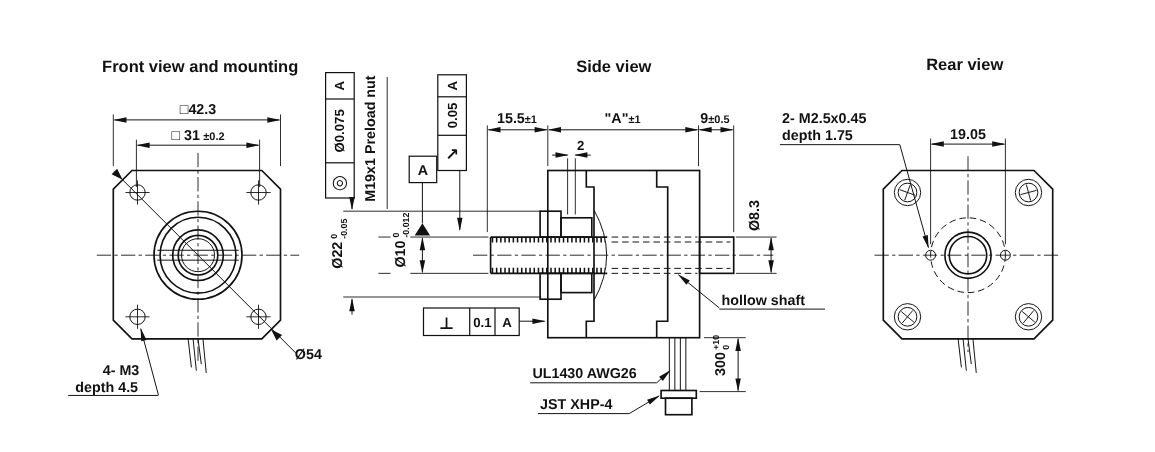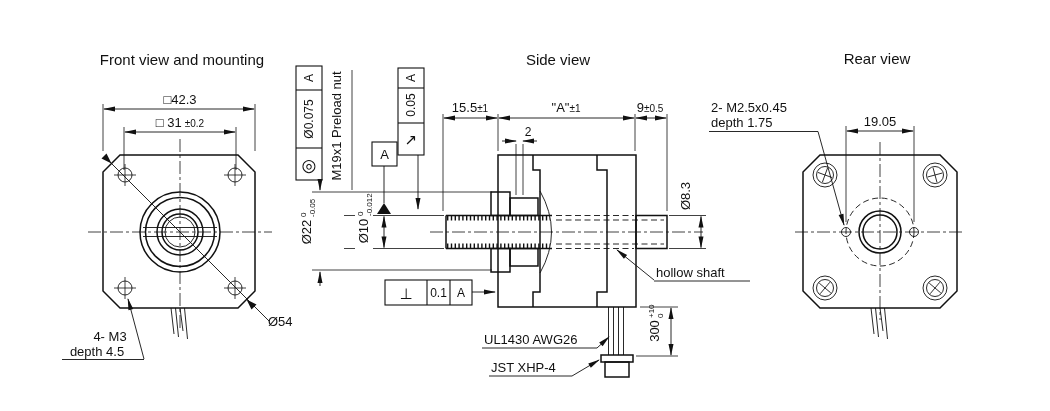--- a/index.html
+++ b/index.html
@@ -1,16 +1,16 @@
 <!DOCTYPE html>
 <html><head>
 <meta charset="utf-8">
 <style>
   html,body{margin:0;padding:0;background:#fff;}
-  .stage{width:1050px;height:411px;background:#ffffff;position:relative;overflow:hidden;}
+  .stage{width:1050px;height:411px;background:#ffffff;position:relative;overflow:hidden;font-weight:bold;}
   svg{display:block;}
   svg text{font-family:"Liberation Sans","DejaVu Sans",sans-serif;fill:#111;}
   .outline{stroke:#111;stroke-width:1.5;fill:none;}
   .thin{stroke:#111;stroke-width:0.9;fill:none;}
   .xfine{stroke:#111;stroke-width:0.8;fill:none;}
   .dash{stroke:#111;stroke-width:0.9;fill:none;stroke-dasharray:6 3.5;}
   .cline{stroke:#111;stroke-width:0.8;fill:none;stroke-dasharray:13 3 3 3;}
   .knurl{stroke:#111;stroke-width:5;fill:none;stroke-dasharray:1.4 2.4;}
   .fcf{stroke:#111;stroke-width:1.1;fill:none;}
   .t13{font-size:13px;}

